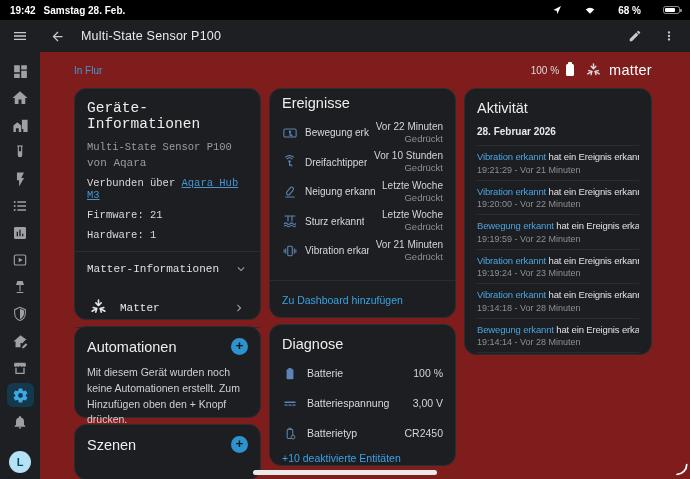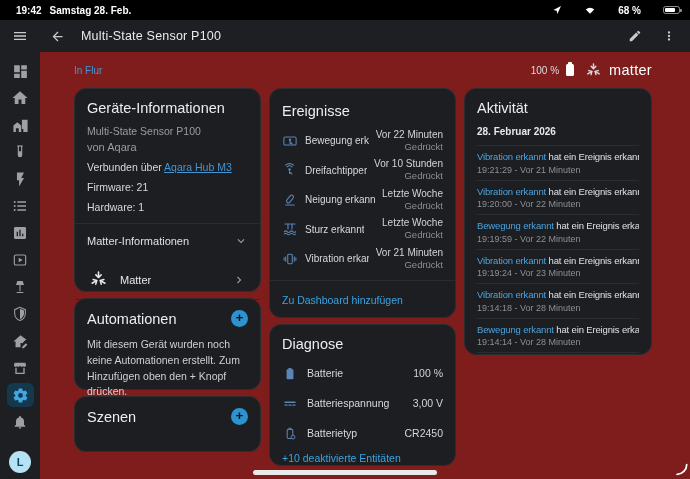--- a/index.html
+++ b/index.html
@@ -5,21 +5,21 @@
   * { margin:0; padding:0; box-sizing:border-box; }
   html,body { background:#000; }
   #screen {
     position:relative; width:690px; height:479px; overflow:hidden;
     background:#000; font-family:"Liberation Sans", sans-serif;
     -webkit-font-smoothing:antialiased;
   }
   svg { display:block; }
 
   
-  .statusbar { position:absolute; top:0; left:6px; right:0; height:20px;
+  .statusbar { position:absolute; top:0; left:0; right:0; height:20px;
     display:flex; justify-content:space-between; align-items:center;
     padding:0 10px; color:#fff; font-size:10px; font-weight:700; }
   .sb-left { display:flex; gap:8px; align-items:center; }
   .sb-right { display:flex; gap:22px; align-items:center; font-weight:700; }
   .batt-h { position:relative; width:17px; height:8.5px; border:1px solid rgba(255,255,255,.55);
     border-radius:2.5px; }
   .batt-h i { position:absolute; left:1px; top:1px; bottom:1px; width:65%; background:#fff; border-radius:1px; }
   .batt-h:after { content:""; position:absolute; right:-3px; top:2px; width:2px; height:3.5px;
     background:rgba(255,255,255,.55); border-radius:0 1px 1px 0; }
 
@@ -50,21 +50,21 @@
   .batt-v:before { content:""; position:absolute; top:-2px; left:2px; right:2px; height:1.6px;
     background:#fff; border-radius:1px 1px 0 0; }
   .matter-word { font-size:14.5px; color:#fff; letter-spacing:.3px; }
 
   .cols { display:grid; grid-template-columns:187px 187px 188px; gap:8px; padding-left:34px; align-items:start; }
   .col { display:flex; flex-direction:column; gap:6px; min-width:0; }
   .card { background:#1d1e21; border:1px solid #2c2d31; border-radius:12px; width:100%; }
   .card-title { font-size:14.5px; color:#eceded; font-weight:400; }
 
   
-  .dev { padding:11px 12px 16px; height:204px; }
+  .dev { padding:11px 12px 16px; height:232px;font-family:Liberation Mono, monospace; }
   .di-model { margin-top:9px; font-size:10.5px; color:#9b9ca1; }
   .di-manuf { margin-top:4px; font-size:11px; color:#9b9ca1; }
   .di-line { margin-top:8px; font-size:10.5px; color:#d8d9dc; }
   .di-link { color:#4595d1; text-decoration:underline; cursor:pointer; }
   .redact { display:inline-block; width:86px; height:9px; background:#c8c8c9; border-radius:1px; vertical-align:-1px; }
   .di-div { border-top:1px solid #2b2c30; margin:10px -12px 0; }
   .exp-row { display:flex; align-items:center; margin-top:10px; font-size:11px; color:#dfe0e3; cursor:pointer; }
   .exp-row .chev { margin-left:auto; color:#9b9ca1; }
   .matter-row { display:flex; align-items:center; gap:12px; margin:14px 0 0; padding:8px 2px 10px; color:#e6e7e9; cursor:pointer; }
   .matter-row .lbl { font-size:11px; }
@@ -76,21 +76,21 @@
 
   
   .auto { padding:11px 12px; height:92px; }
   .titlerow { display:flex; align-items:center; }
   .pluscircle { margin-left:auto; width:17px; height:17px; border-radius:50%; background:#2d93cf;
     color:#13161a; font-size:13.5px; font-weight:700; line-height:15px; text-align:center; cursor:pointer; }
   .auto-body { margin-top:10px; font-size:10.5px; color:#cfd0d4; line-height:1.5; }
   .scenes { padding:11px 12px; height:56px; }
 
   
-  .events { padding:14px 0 0; height:230px; display:flex; flex-direction:column; }
+  .events { padding:6px 0 0; height:230px; display:flex; flex-direction:column; }
   .events .card-title { padding:0 12px; }
   .ev-rows { margin-top:7px; padding:0 12px; }
   .ev-row { display:flex; align-items:center; height:29.5px; gap:7px; cursor:pointer; }
   .ev-ic { flex:0 0 16px; color:#5b84b5; }
   .ev-label { font-size:10px; color:#d8d9dc; white-space:nowrap; overflow:hidden; min-width:0; }
   .ev-right { margin-left:auto; text-align:right; white-space:nowrap; }
   .ev-time { display:block; font-size:10px; color:#d3d4d7; line-height:1.2; }
   .ev-state { display:block; font-size:9.5px; color:#8e9095; line-height:1.25; }
   .ev-footer { margin-top:auto; border-top:1px solid #2b2c30; padding:9px 12px; }
   .cardlink { font-size:10.5px; font-weight:500; color:#3aa3e3; cursor:pointer; }

